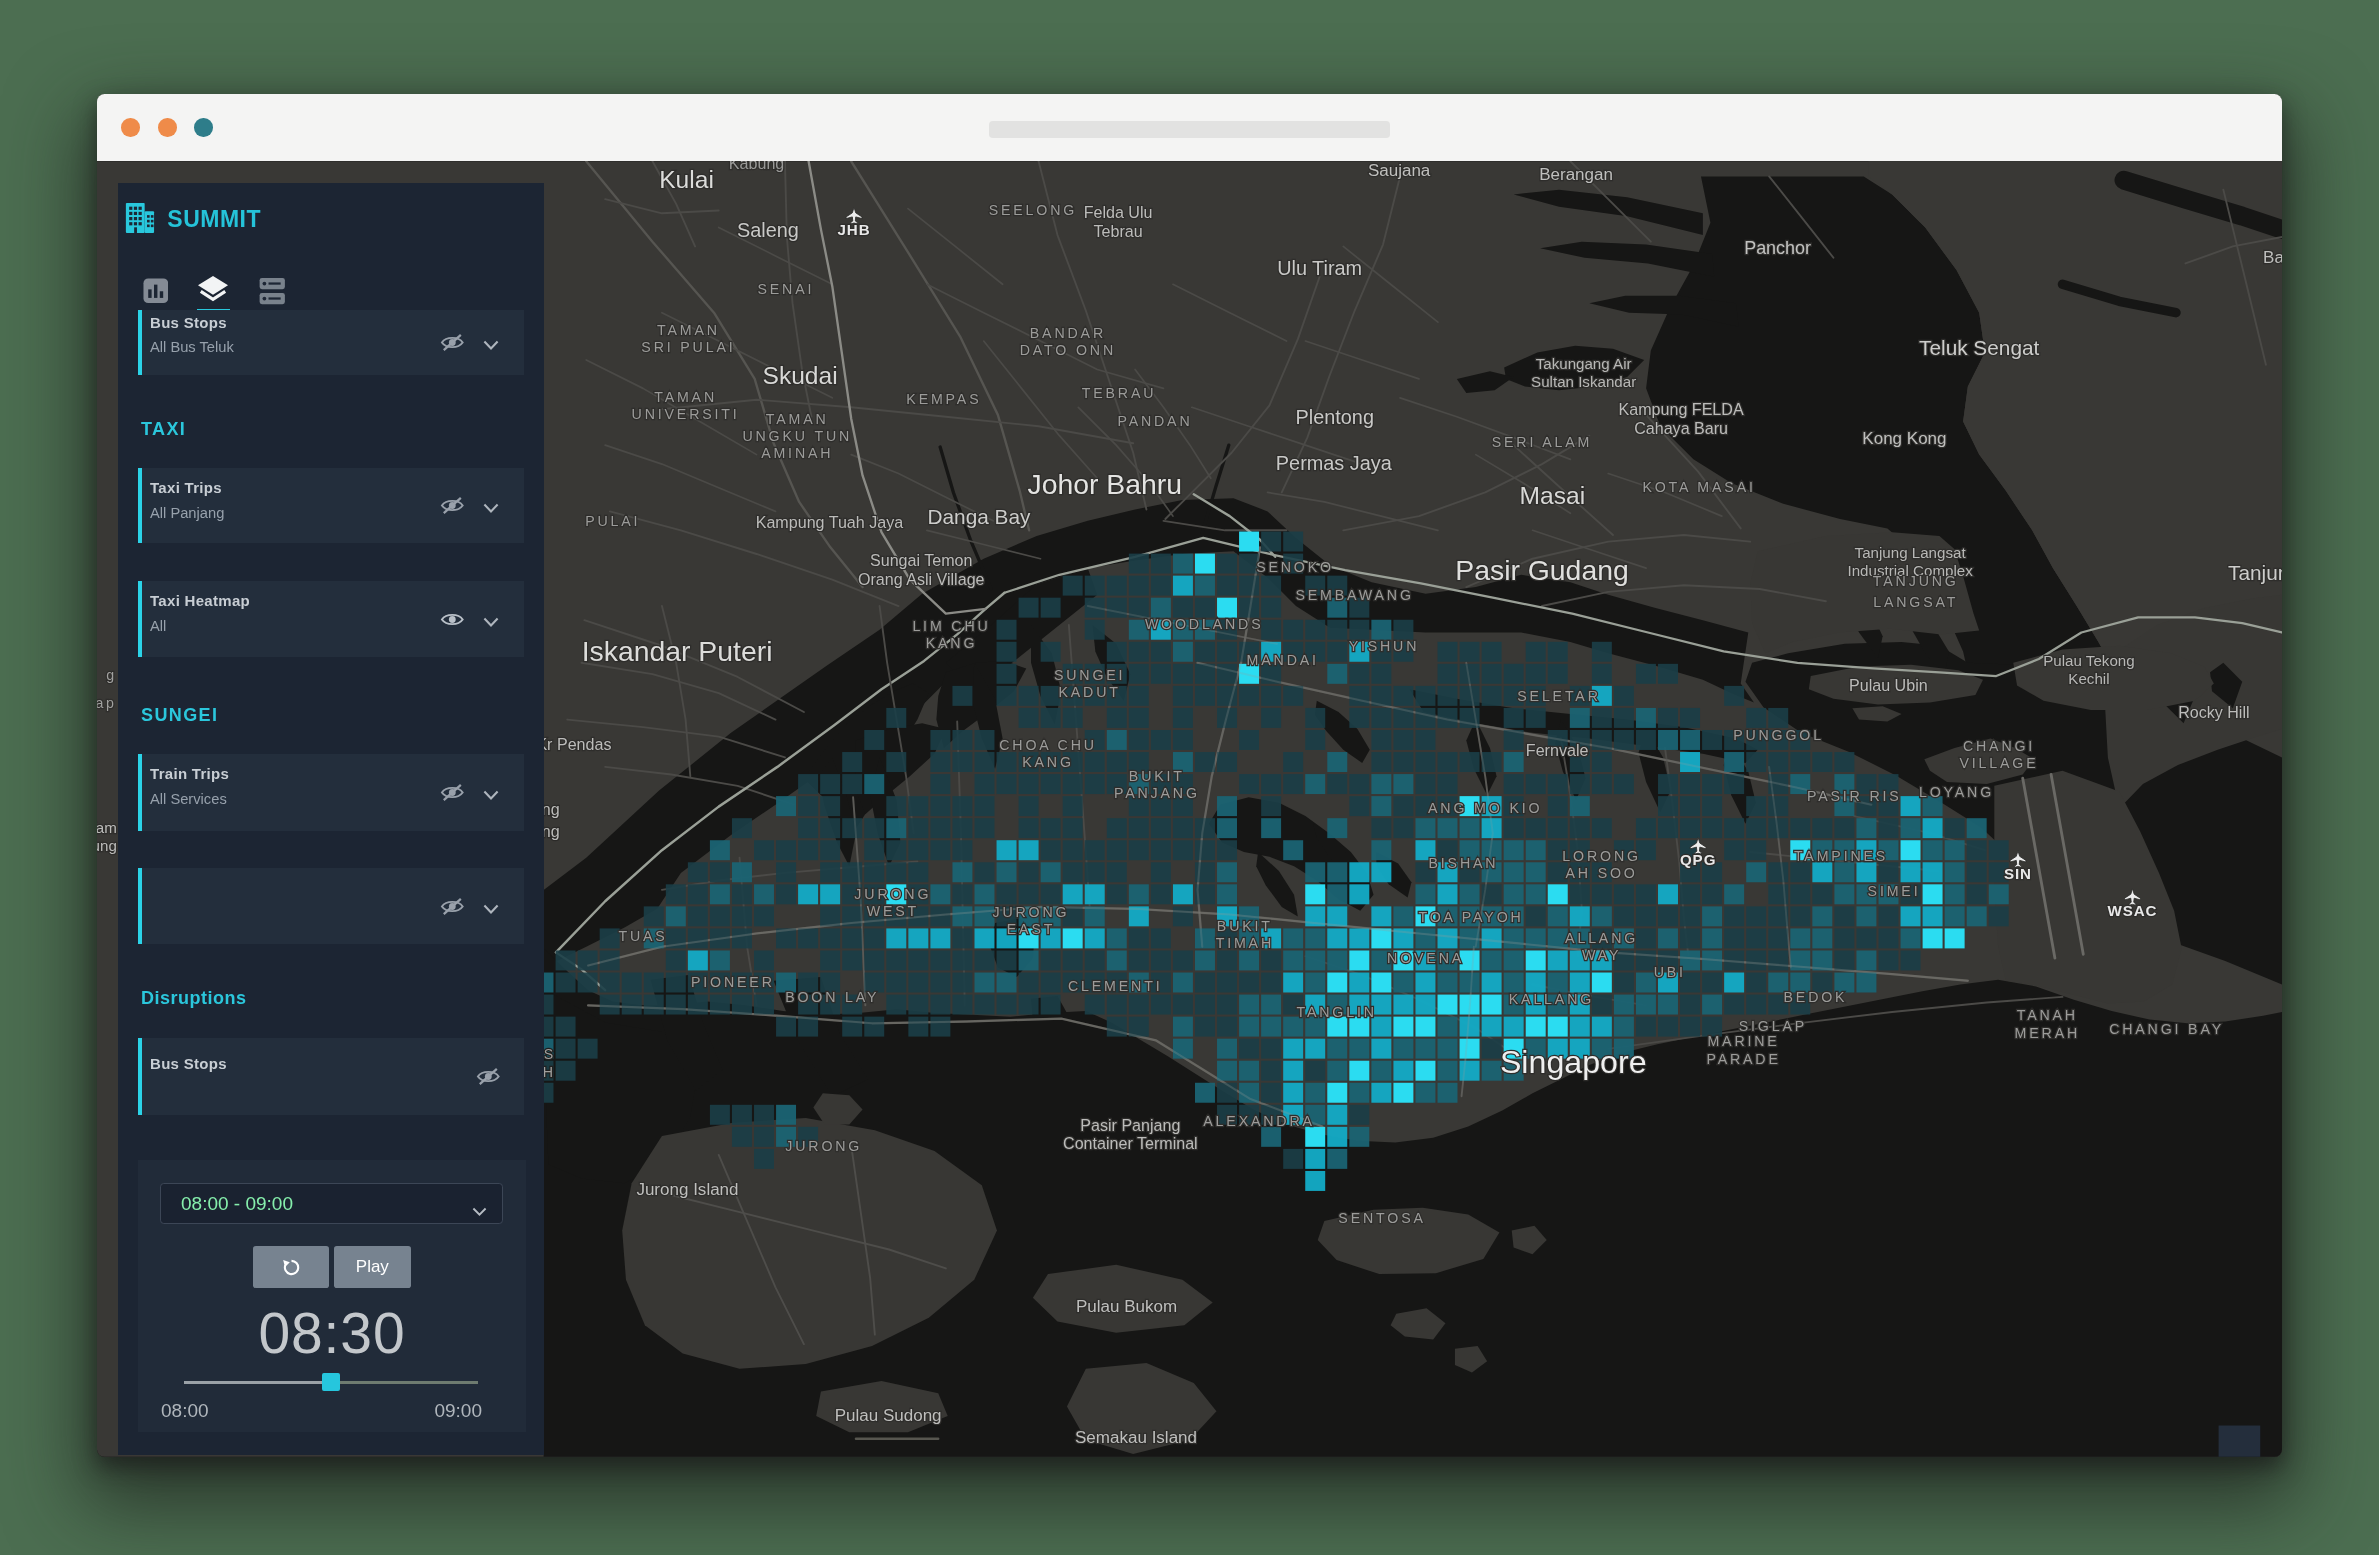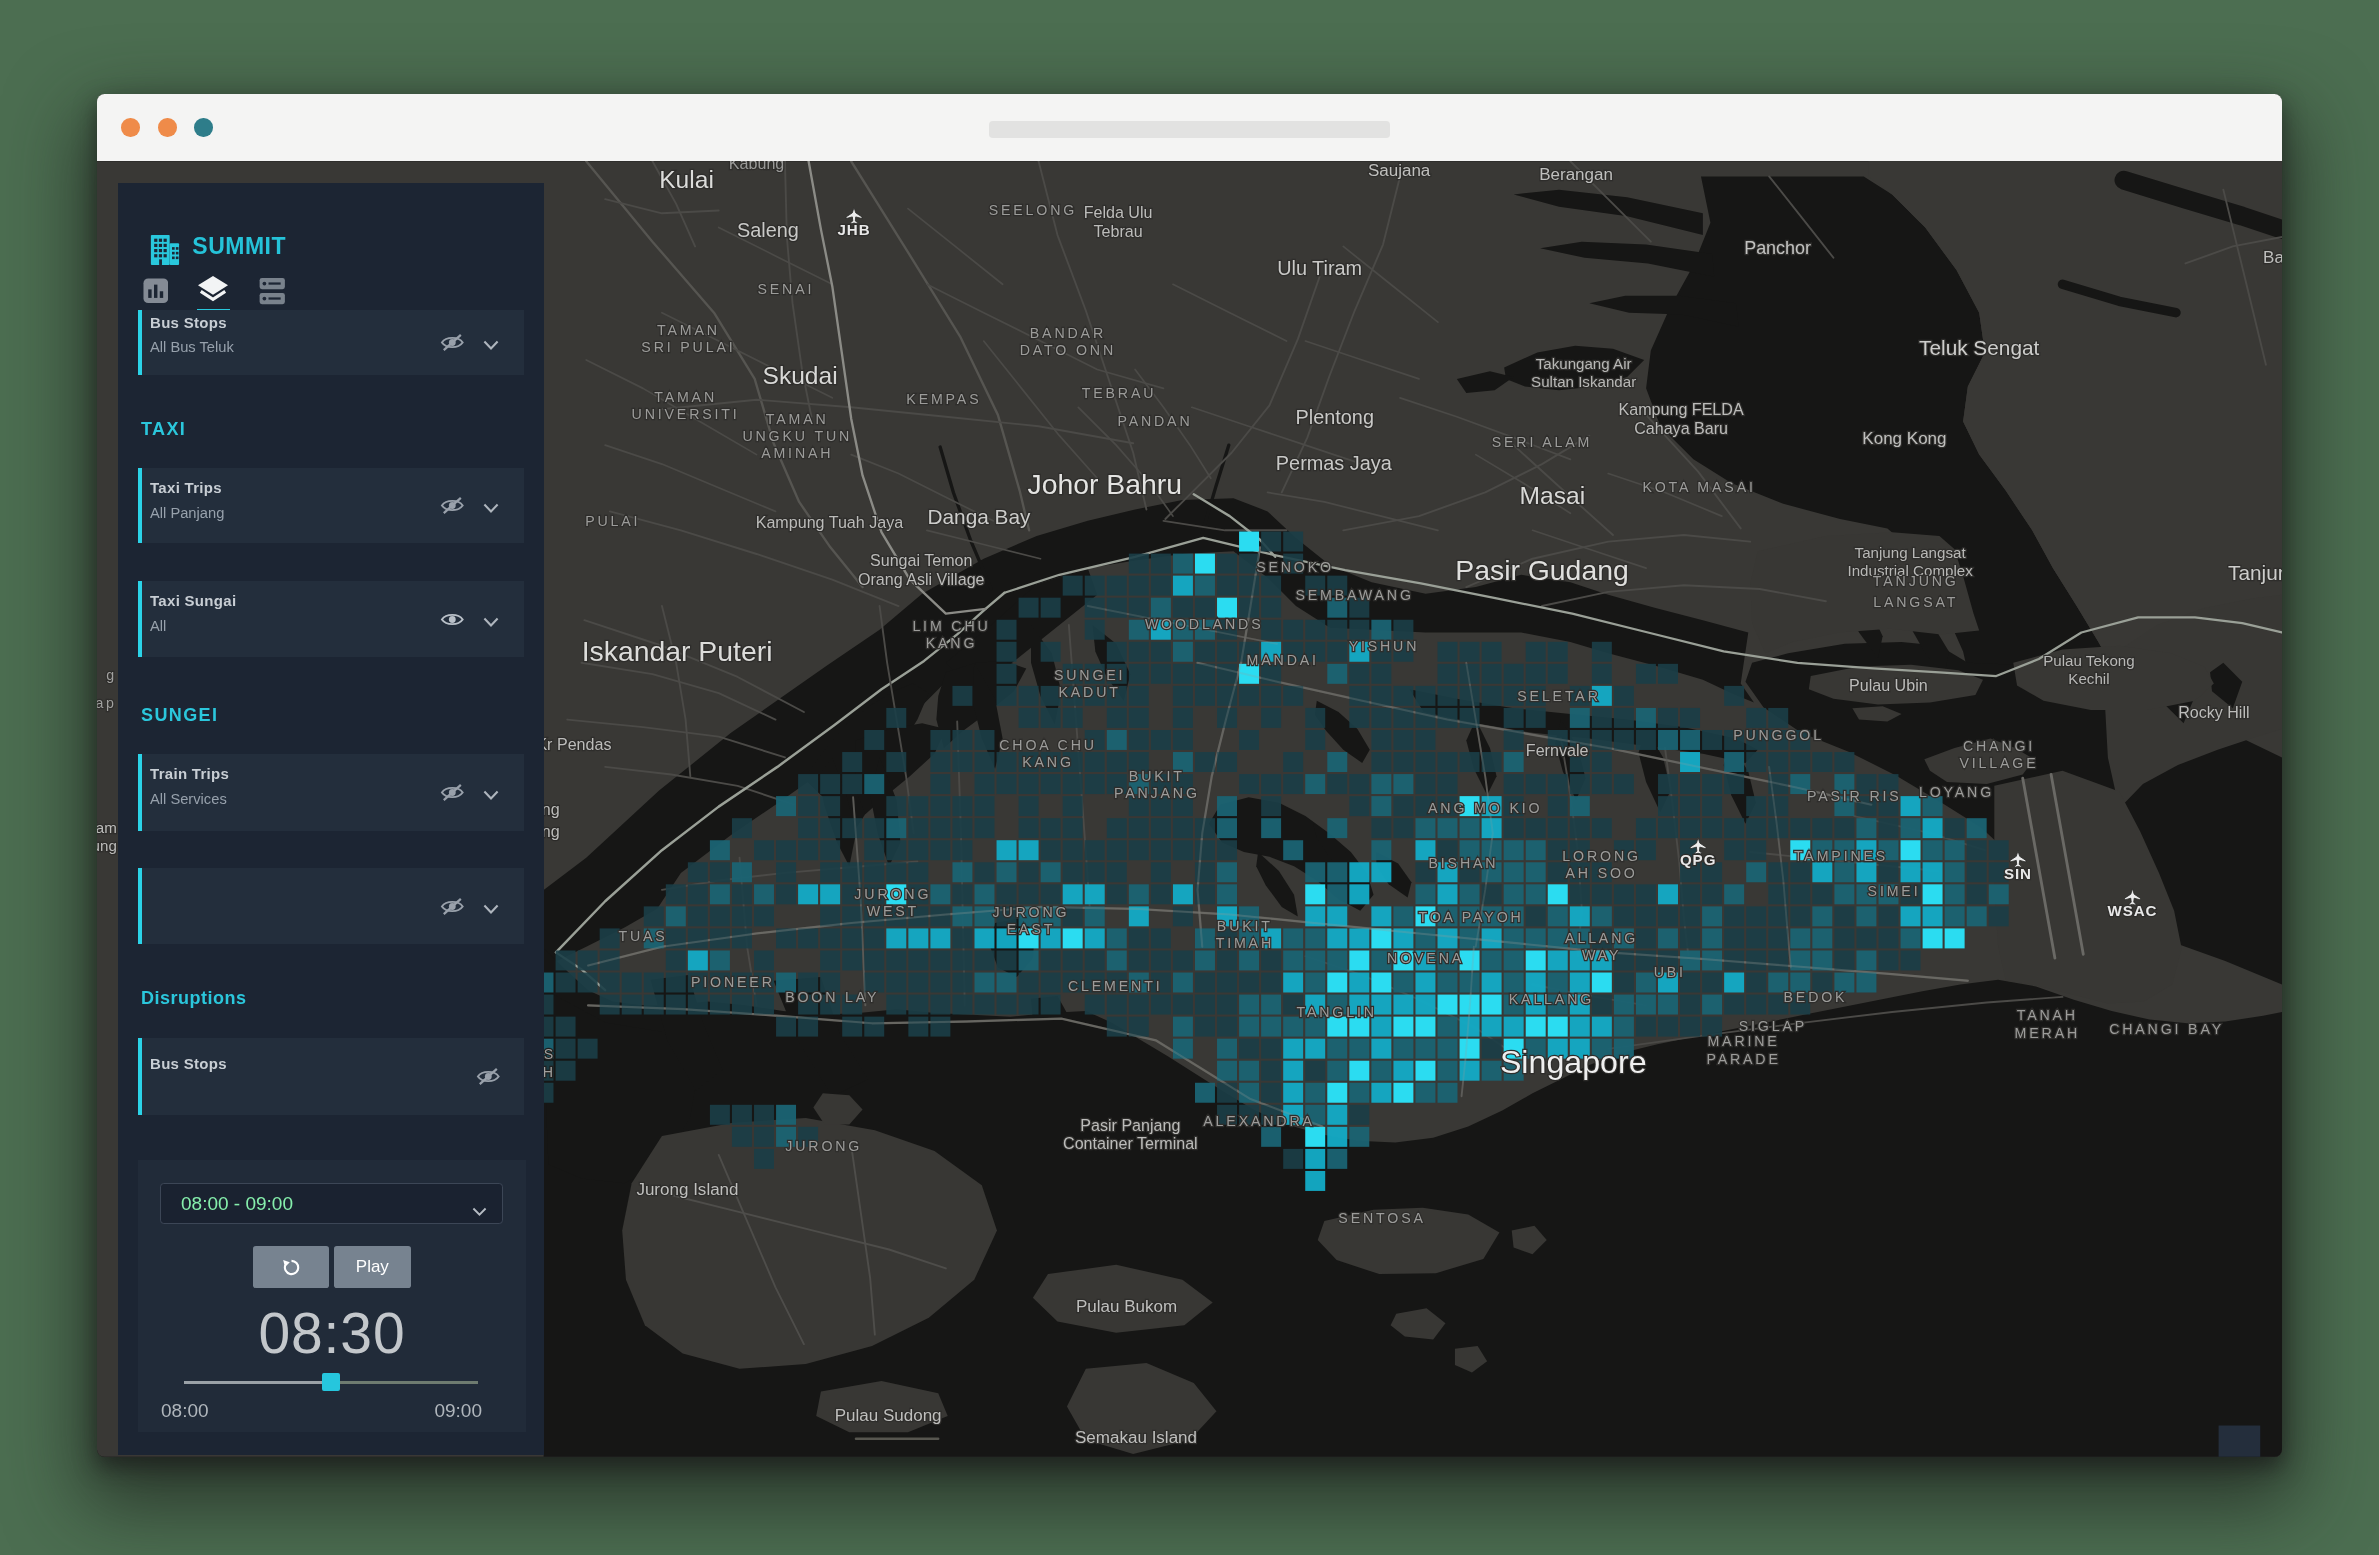--- a/index.html
+++ b/index.html
@@ -5,21 +5,21 @@
   font-family:"Liberation Sans",sans-serif; }
 .window { position:absolute; left:97px; top:94px; width:2185px; height:1363px;
   border-radius:7.6px; background:#171717; overflow:hidden;
   box-shadow:0 9.5px 21px rgba(25,25,25,.65), 0 34px 76px 15px rgba(30,34,30,.7); }
 .titlebar { position:absolute; left:0; top:0; right:0; height:67px; background:#f4f4f3; }
 .dot { position:absolute; top:24px; width:18.5px; height:18.5px; border-radius:50%; }
 .pill { position:absolute; left:892px; top:27.4px; width:401px; height:17px; background:#e2e2e1; border-radius:3.8px; }
 .content { position:absolute; left:0; top:67px; width:2185px; height:1014px; }
 .sidebar { position:absolute; left:21px; top:22px; width:426px; height:1272px;
   background:#1c2533; z-index:5; }
-.logo { position:absolute; left:31px; top:18px; display:flex; align-items:flex-start;margin-top:32px; }
+.logo { position:absolute; left:6px; top:18px; display:flex; align-items:flex-end; }
 .logo span { color:#25c3d9; font-size:23px; font-weight:700; letter-spacing:0.5px; margin-left:12.3px; }
 .tabs .tab { position:absolute; }
 .tabline { position:absolute; left:79px; top:126px; width:33px; height:3.8px; background:#29c8dd; }
 .card { position:absolute; left:20px; width:386px; background:#232e3c; }
 .cbar { position:absolute; left:0; top:0; bottom:0; width:4.3px; background:#2bd3e8; }
 .ctxt { margin-left:12px; }
 .ctit { color:#c8ced4; font-size:15px; font-weight:700; letter-spacing:0.3px; }
 .ctxt { }
 .csub { color:#97a1ac; font-size:14.7px; margin-top:8.5px; }
 .ceye { position:absolute; top:50%; margin-top:-10.4px; }
@@ -1285,21 +1285,21 @@
               <circle cx="13" cy="11" r="3.6" fill="#99a1ab"></circle>
               <line x1="4" y1="19" x2="22" y2="3" stroke="#99a1ab" stroke-width="2.4"></line>
             </svg></div>
           <div class="cch"><svg width="16" height="10.4" viewBox="0 0 17 11">
               <polyline points="1.5,1.5 8.5,9 15.5,1.5" fill="none" stroke="#aeb5bd" stroke-width="2.2"></polyline>
             </svg></div>
         </div>
 <div class="card" style="top:398px;height:76px">
 <div class="cbar"></div>
 <div class="ctxt" style="padding-top:11.4px">
-            <div class="ctit">Taxi Sungai</div>
+            <div class="ctit">Taxi Heatmap</div>
             <div class="csub">All</div>
           </div>
 <div class="ceye" style="right:59px"><svg width="24.6" height="21" viewBox="0 0 26 22">
               <path d="M2 11 C6.5 4.5 19.5 4.5 24 11 C19.5 17.5 6.5 17.5 2 11 Z" fill="none" stroke="#b9c0c8" stroke-width="2"></path>
               <circle cx="13" cy="11" r="3.6" fill="#b9c0c8"></circle>
             </svg></div>
           <div class="cch"><svg width="16" height="10.4" viewBox="0 0 17 11">
               <polyline points="1.5,1.5 8.5,9 15.5,1.5" fill="none" stroke="#aeb5bd" stroke-width="2.2"></polyline>
             </svg></div>
         </div>

